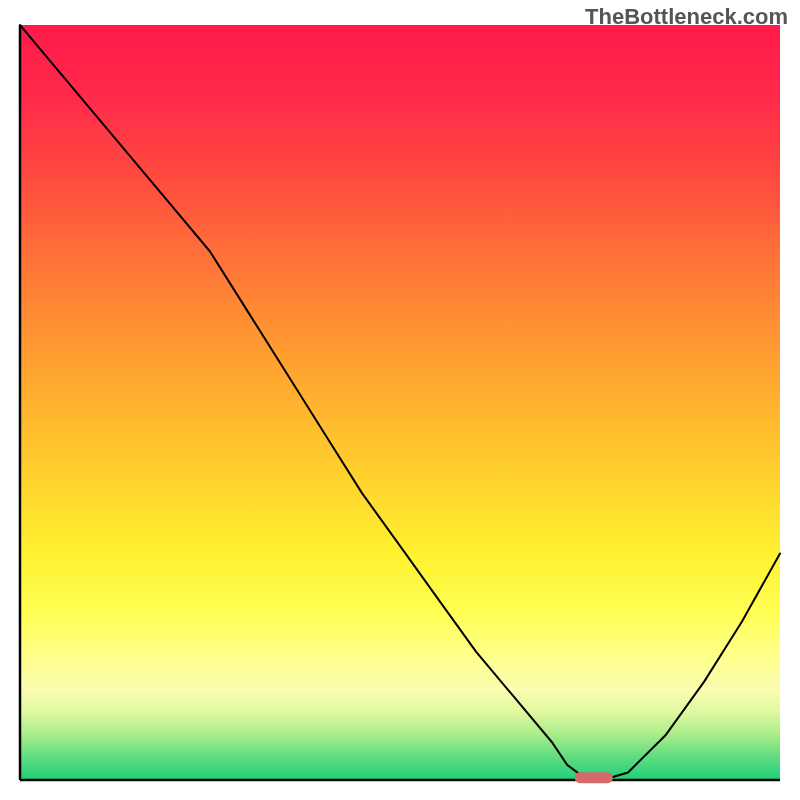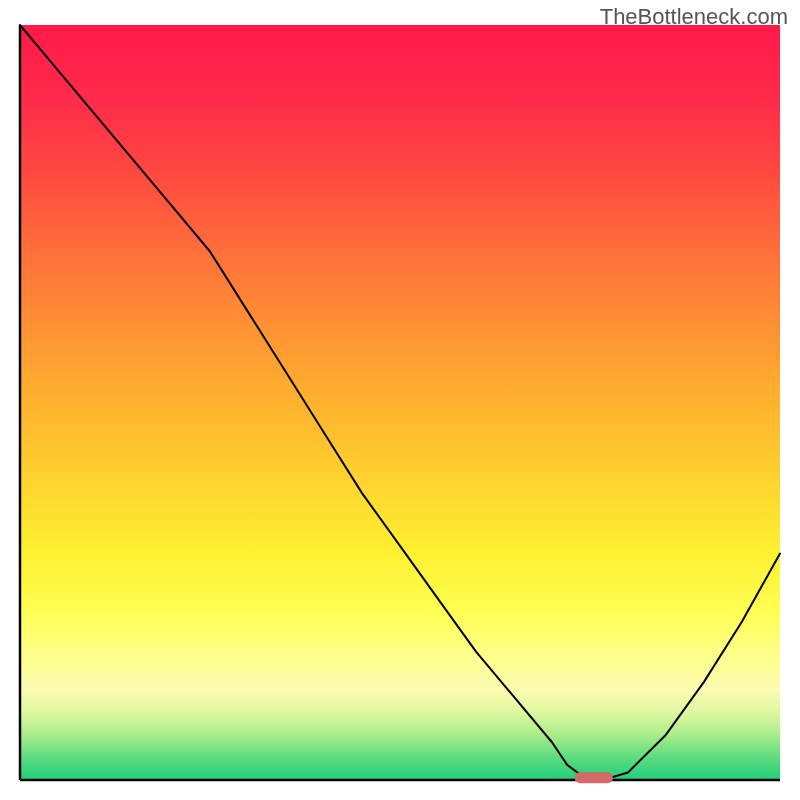--- a/index.html
+++ b/index.html
@@ -10,21 +10,21 @@
     background: #ffffff;
     font-family: Arial, Helvetica, sans-serif;
     overflow: hidden;
   }
   .watermark {
     position: absolute;
     top: 4px;
     right: 12px;
     color: #555555;
     font-size: 22px;
-    font-weight: 400;
+    font-weight: 700;
     z-index: 20;
     user-select: none;
   }
   svg {
     display: block;
   }
 </style>
 </head>
 <body>
 

